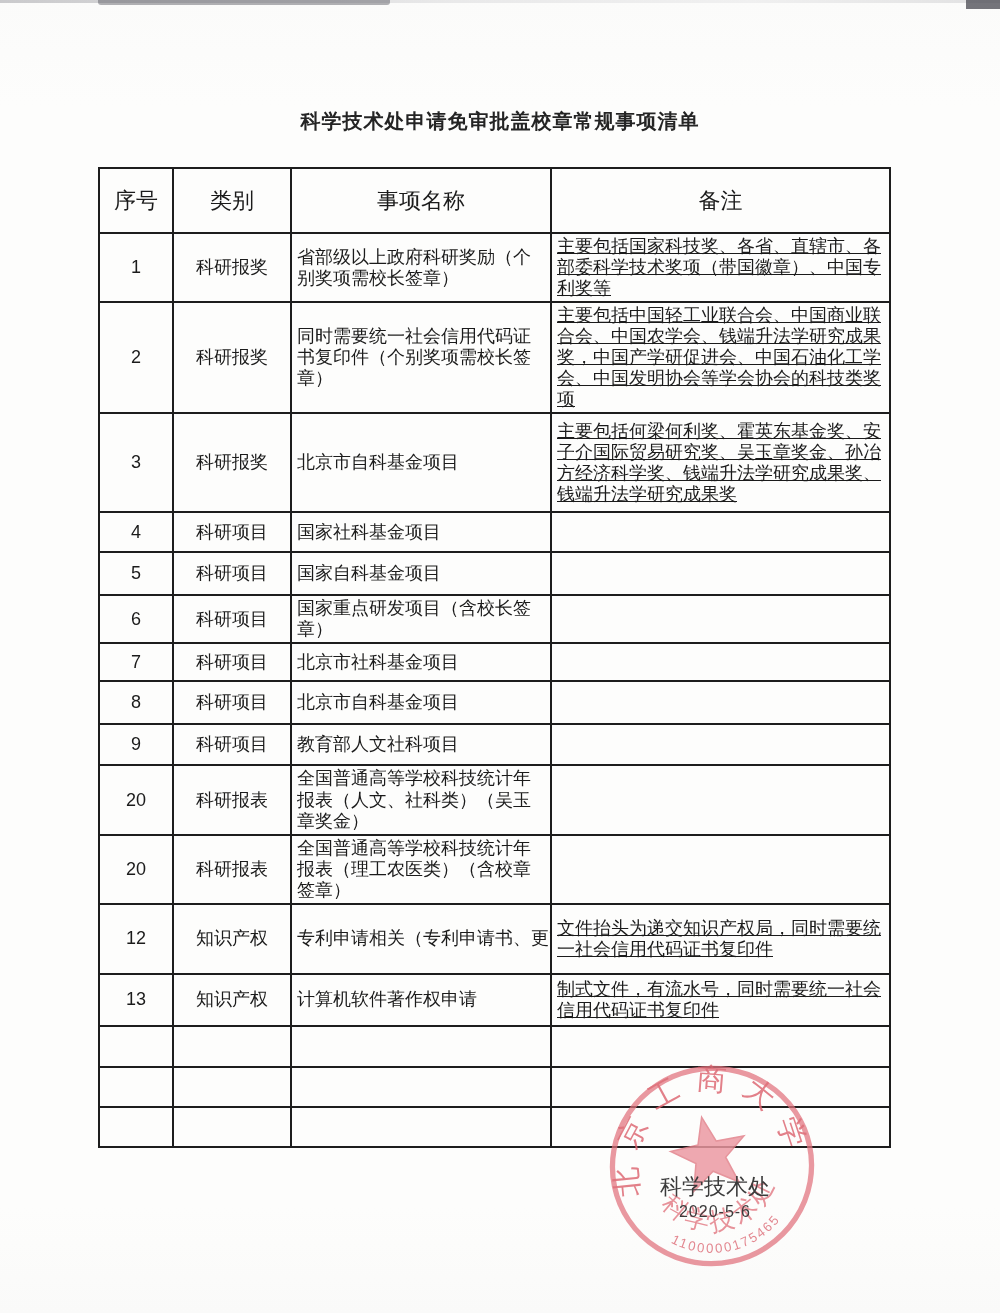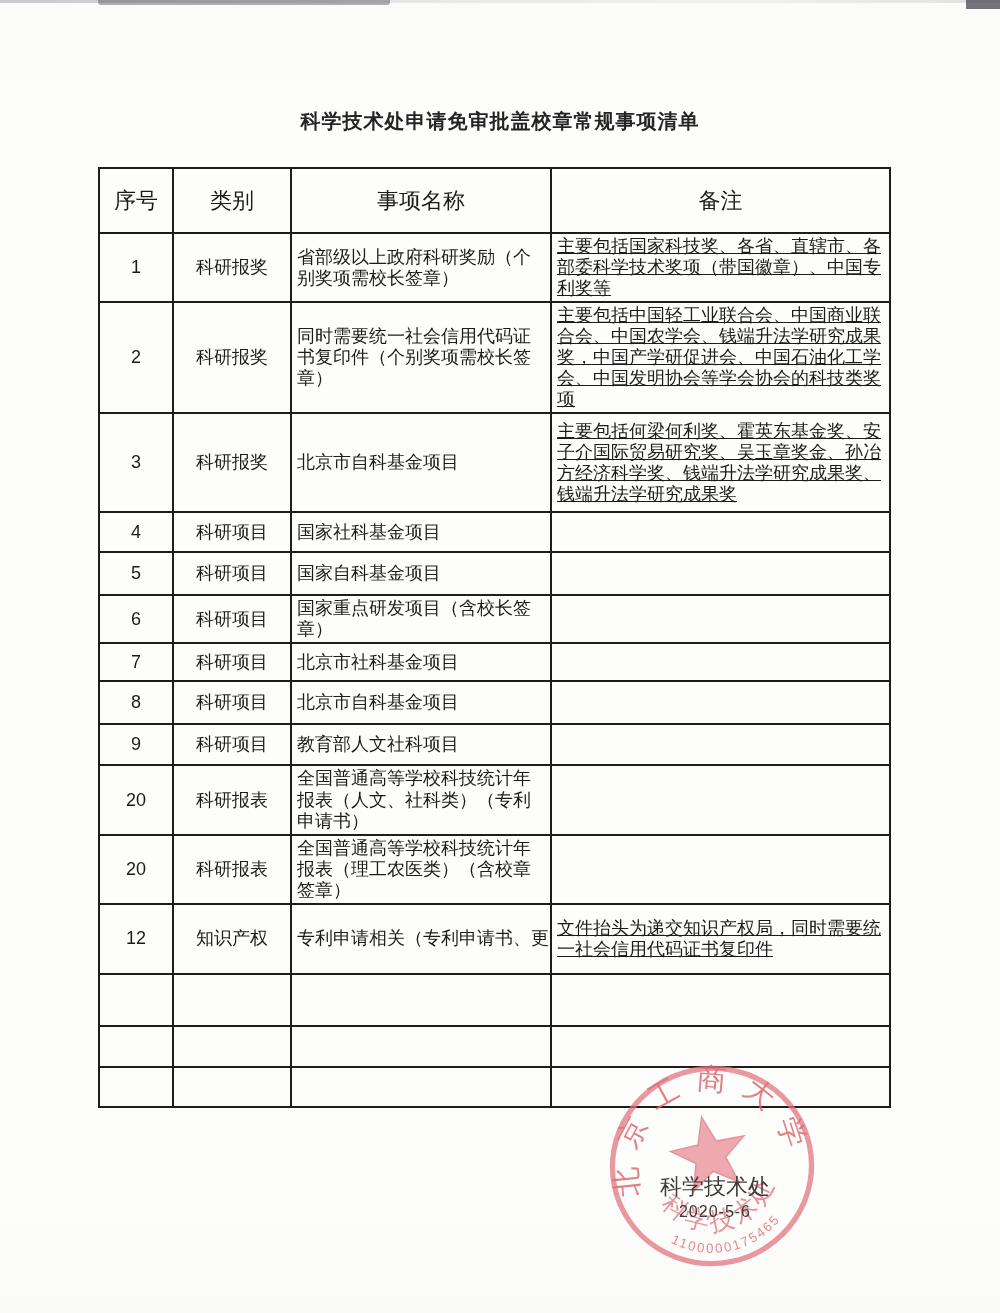--- a/index.html
+++ b/index.html
@@ -143,36 +143,42 @@
         </tr>
         <tr>
           <td class="col-no"><span>9</span></td>
           <td class="col-cat"><span>科研项目</span></td>
           <td class="col-item"><span>教育部人文社科项目</span></td>
           <td class="col-remark"><span></span></td>
         </tr>
         <tr>
           <td class="col-no"><span>20</span></td>
           <td class="col-cat"><span>科研报表</span></td>
-          <td class="col-item"><span>全国普通高等学校科技统计年报表（人文、社科类）（专利申请书）</span></td>
+          <td class="col-item"><span>全国普通高等学校科技统计年报表（人文、社科类）（吴玉章奖金）</span></td>
           <td class="col-remark"><span></span></td>
         </tr>
         <tr>
           <td class="col-no"><span>20</span></td>
           <td class="col-cat"><span>科研报表</span></td>
           <td class="col-item"><span>全国普通高等学校科技统计年报表（理工农医类）（含校章签章）</span></td>
           <td class="col-remark"><span></span></td>
         </tr>
         <tr>
           <td class="col-no"><span>12</span></td>
           <td class="col-cat"><span>知识产权</span></td>
           <td class="col-item">
             <span class="clip">专利申请相关（专利申请书、更改</span>
           </td>
           <td class="col-remark"><span>文件抬头为递交知识产权局，同时需要统一社会信用代码证书复印件</span></td>
+        </tr>
+        <tr>
+          <td class="col-no"><span>13</span></td>
+          <td class="col-cat"><span>知识产权</span></td>
+          <td class="col-item"><span>计算机软件著作权申请</span></td>
+          <td class="col-remark"><span>制式文件，有流水号，同时需要统一社会信用代码证书复印件</span></td>
         </tr>
         <tr>
           <td class="col-no"><span></span></td>
           <td class="col-cat"><span></span></td>
           <td class="col-item"><span></span></td>
           <td class="col-remark"><span></span></td>
         </tr>
         <tr>
           <td class="col-no"><span></span></td>
           <td class="col-cat"><span></span></td>

